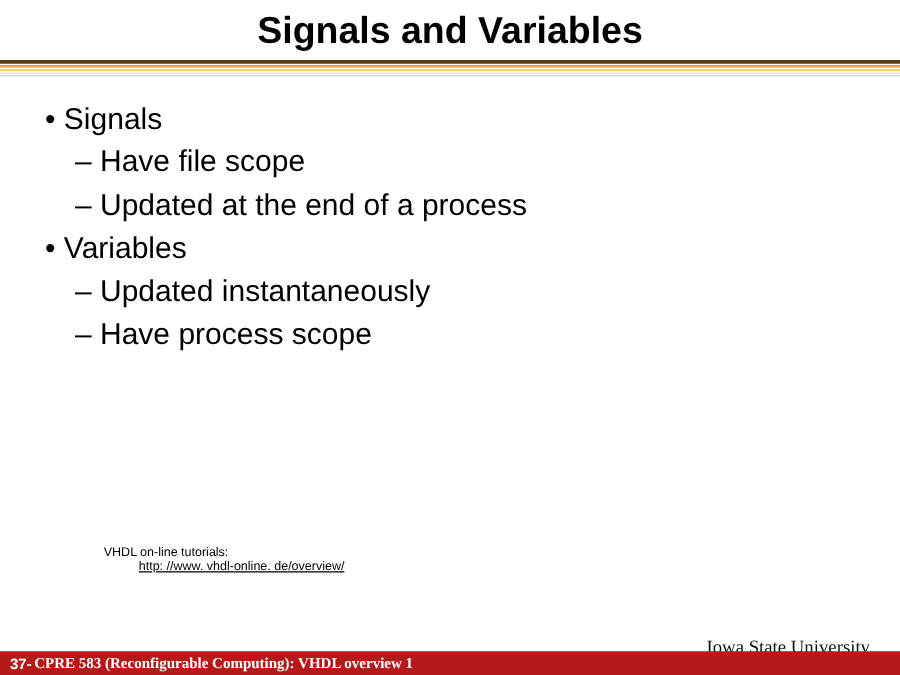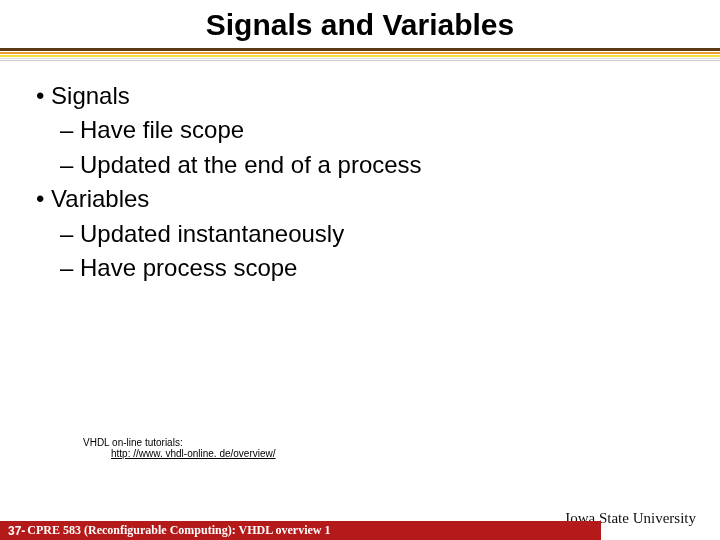--- a/index.html
+++ b/index.html
@@ -16,21 +16,21 @@
   .r-grey2 { background: #d0d0d0; top: 14px; height: 1px; }
   .shadow { position: absolute; left: 330px; top: 0px; width: 390px; height: 34px; background: linear-gradient(to bottom, rgba(0,0,0,0.35), rgba(0,0,0,0)); z-index: -1; }
   .body { padding: 14px 36px 0 36px; font-size: 24px; line-height: 1.35; }
   .lvl1 { margin: 2px 0 2px 0; }
   .lvl2 { margin: 2px 0 2px 24px; }
   .bullet1::before { content: "•  "; }
   .dash2::before { content: "– "; }
   .tutorials { position: absolute; left: 36px; top: 437px; font-size: 10px; margin-left: 47px; }
   .tutorials-title { margin-bottom: 0px; }
   .link { margin-left: 28px; text-decoration: underline; }
-  .footer { position: absolute; left: 0; bottom: 0; width: 601px; height: 19px; background: #b51a1a; color: #fff; display: flex; align-items: center; padding: 0 8px; font-size: 12px; font-weight: bold; }
+  .footer { position: absolute; left: 0; bottom: 0; width: 720px; height: 19px; background: #b51a1a; color: #fff; display: flex; align-items: center; padding: 0 8px; font-size: 12px; font-weight: bold; }
   .footer .page { }
   .footer .course { margin-left: 2px; font-family: Liberation Serif, serif; }
   .uni { position: absolute; right: 24px; bottom: 13px; font-family: "Times New Roman", Times, serif; font-size: 15px; color: #111; }
 </style>
 </head>
 <body>
 
 <div class="slide">
 
   <div class="title-block">

